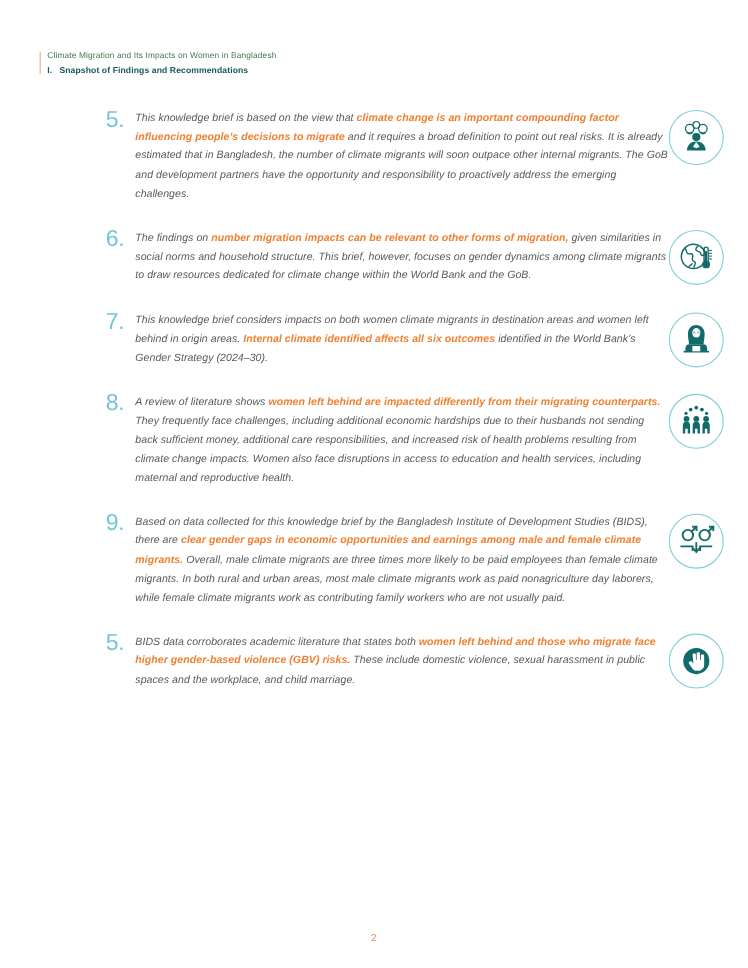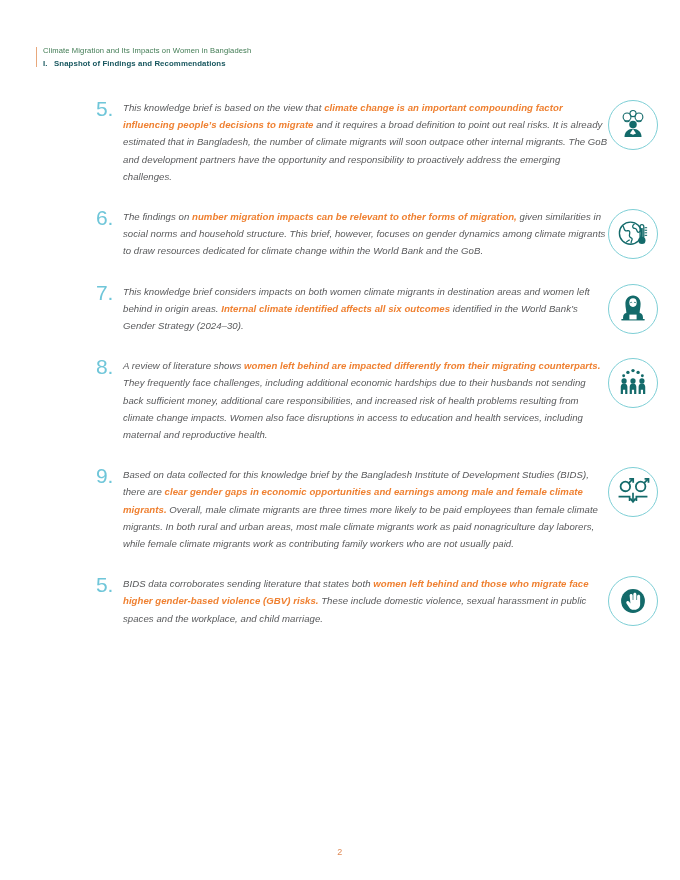--- a/index.html
+++ b/index.html
@@ -215,21 +215,21 @@
           <path d="M33.6 4.5h4.6v4.6" stroke="#136a6a" stroke-width="2.1" fill="none" stroke-linejoin="miter"></path>
           <path d="M3 25.5h13v5" stroke="#136a6a" stroke-width="2" fill="none"></path>
           <path d="M24 30.5v-5h13" stroke="#136a6a" stroke-width="2" fill="none"></path>
           <path d="M20 21v9.5" stroke="#136a6a" stroke-width="2" fill="none"></path>
           <path d="M16.8 27.5 L20 31.6 L23.2 27.5" stroke="#136a6a" stroke-width="2" fill="none"></path>
         </svg>
       </div>
     </div>
     <div class="item">
       <div class="item-number">5.</div>
-      <div class="item-text"><span>BIDS data corroborates sending literature that states both </span><span class="hl">women left behind and those who migrate face higher gender-based violence (GBV) risks.</span><span> These include domestic violence, sexual harassment in public spaces and the workplace, and child marriage.</span></div>
+      <div class="item-text"><span>BIDS data corroborates academic literature that states both </span><span class="hl">women left behind and those who migrate face higher gender-based violence (GBV) risks.</span><span> These include domestic violence, sexual harassment in public spaces and the workplace, and child marriage.</span></div>
       <div class="item-icon">
         <svg width="34" height="34" viewBox="0 0 40 40">
           <circle cx="20" cy="20" r="14" fill="#136a6a"></circle>
           <path d="M16 13.5c0-1 .8-1.8 1.8-1.8s1.8.8 1.8 1.8v5.3h.8v-6.6c0-1 .8-1.8 1.8-1.8s1.8.8 1.8 1.8v6.6h.8v-4.4c0-1 .8-1.8 1.8-1.8s1.8.8 1.8 1.8v9.8c0 3.4-2.8 6.2-6.2 6.2h-1.8c-2 0-3.4-.9-4.6-2.5l-3.4-4.9c-.6-.9-.4-2 .5-2.6s2-.4 2.6.4l1.5 2z" fill="#ffffff"></path>
         </svg>
       </div>
     </div>
   </div>
 
 <div class="page-number">2</div>

